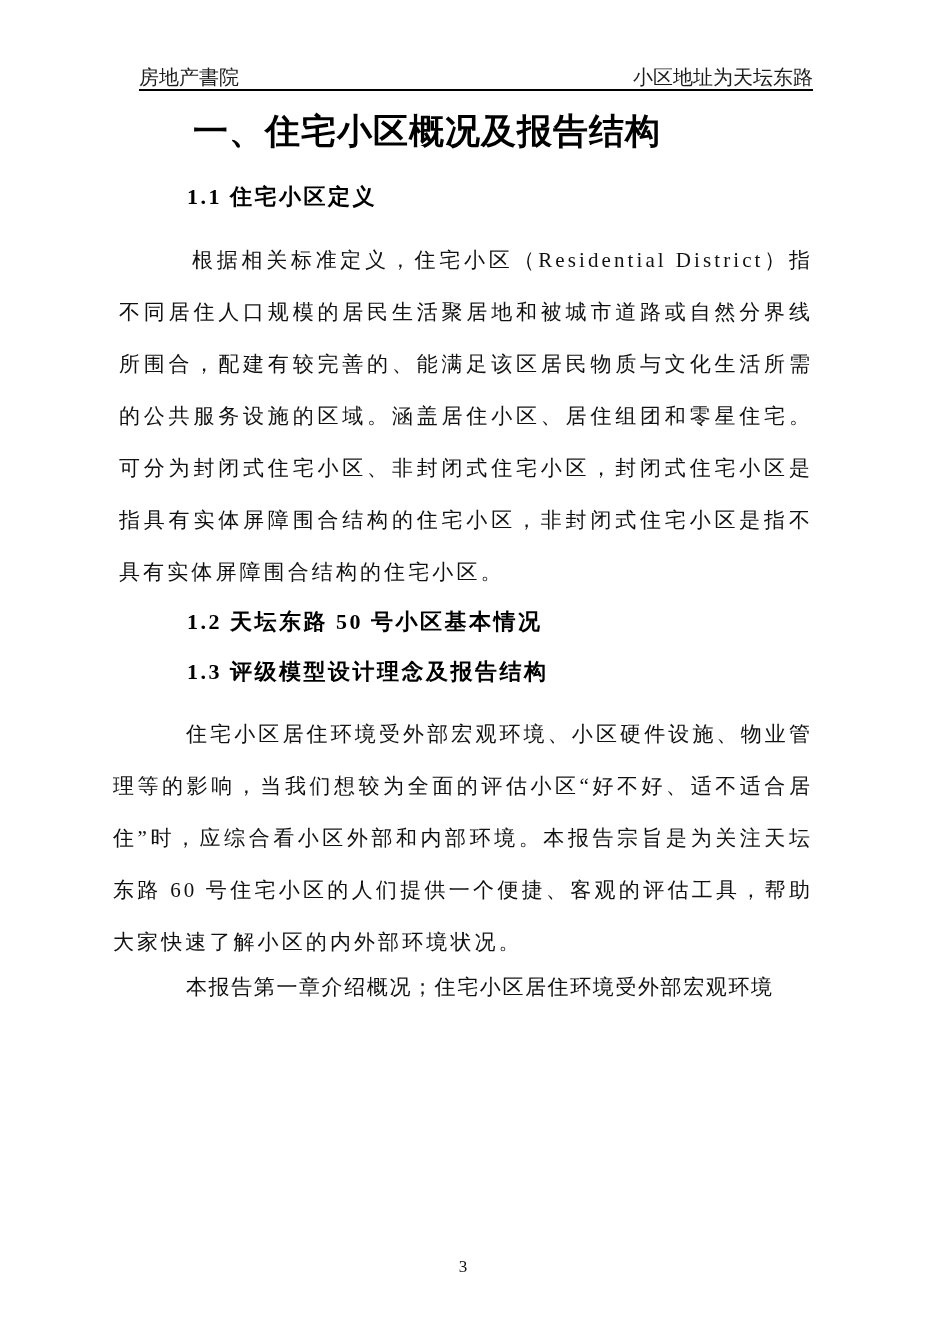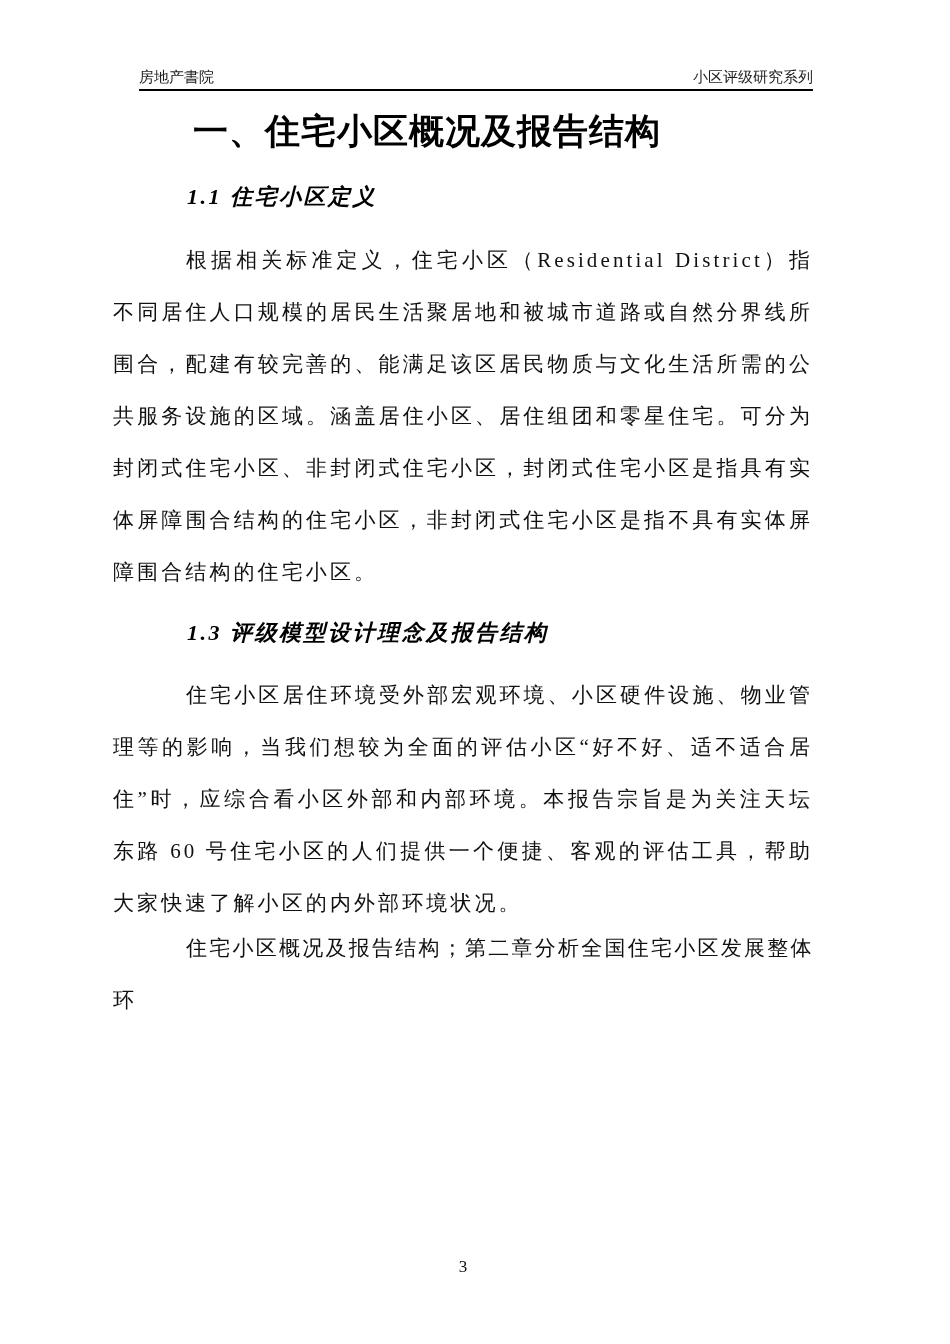--- a/index.html
+++ b/index.html
@@ -10,81 +10,82 @@
     background:#ffffff;
     font-family:"Liberation Serif","DejaVu Serif",serif;
     color:#161616;
     overflow:hidden;
   }
   
   .header{
     position:absolute;top:69px;left:139px;width:674px;
     display:flex;justify-content:space-between;align-items:flex-end;
     font-family:"Liberation Sans","DejaVu Sans",sans-serif;
-    font-size:15px;line-height:16px;color:#1c1c1c;
+    font-size:20px;line-height:16px;color:#1c1c1c;
     border-bottom:2.5px solid #000;
     padding-bottom:4px;
   }
   
   .body-col{position:absolute;left:113px;top:0;width:700px;}
   h1.chapter{
     margin:116px 0 0 80px;
     font-size:35px;line-height:32px;font-weight:bold;
     letter-spacing:1px;color:#000;
   }
   h2.sec{
     margin:0 0 0 74px;
     font-size:22px;line-height:30px;font-weight:bold;
-    letter-spacing:2.5px;color:#000;white-space:nowrap;font-style:italic;
+    letter-spacing:2.5px;color:#000;white-space:nowrap;
   }
   #sec1{margin-top:34px;}
   #sec2{margin-top:9px;}
   #sec3{margin-top:20px;}
   p.para{
     margin:0;
     font-size:21px;line-height:52px;
     letter-spacing:3.1px;
     text-align:justify;text-justify:inter-character;
     text-indent:73px;color:#111;
   }
-  #p1{margin-top:22px;}
+  #p1{margin-top:22px;margin-left:6px;}
   #p2{margin-top:19px;}
   #p3{margin-top:21px;}
   #p4{margin-top:-7px;letter-spacing:1.6px;}
   
   .footer{
     position:absolute;top:1257px;left:113px;width:700px;
     text-align:center;font-size:17px;line-height:20px;color:#111;
   }
 </style>
 </head>
 <body>
 
 <div class="page">
 
   <div class="header">
     <span>房地产書院</span>
-    <span>小区评级研究系列</span>
+    <span>小区地址为天坛东路</span>
   </div>
 
   <div class="body-col">
 
     <h1 class="chapter">一、住宅小区概况及报告结构</h1>
 
     <h2 class="sec" id="sec1">1.1 住宅小区定义</h2>
 
     <p class="para" id="p1">根据相关标准定义，住宅小区（Residential District）指不同居住人口规模的居民生活聚居地和被城市道路或自然分界线所围合，配建有较完善的、能满足该区居民物质与文化生活所需的公共服务设施的区域。涵盖居住小区、居住组团和零星住宅。可分为封闭式住宅小区、非封闭式住宅小区，封闭式住宅小区是指具有实体屏障围合结构的住宅小区，非封闭式住宅小区是指不具有实体屏障围合结构的住宅小区。</p>
 
+    <h2 class="sec" id="sec2">1.2 天坛东路 50 号小区基本情况</h2>
 
 
     <h2 class="sec" id="sec3">1.3 评级模型设计理念及报告结构</h2>
 
     <p class="para" id="p3">住宅小区居住环境受外部宏观环境、小区硬件设施、物业管理等的影响，当我们想较为全面的评估小区“好不好、适不适合居住”时，应综合看小区外部和内部环境。本报告宗旨是为关注天坛东路 60 号住宅小区的人们提供一个便捷、客观的评估工具，帮助大家快速了解小区的内外部环境状况。</p>
 
-    <p class="para" id="p4">住宅小区概况及报告结构；第二章分析全国住宅小区发展整体环</p>
+    <p class="para" id="p4">本报告第一章介绍概况；住宅小区居住环境受外部宏观环境</p>
 
   </div>
 
   <div class="footer">
     <span>3</span>
   </div>
 
 </div>
 
 </body></html>

